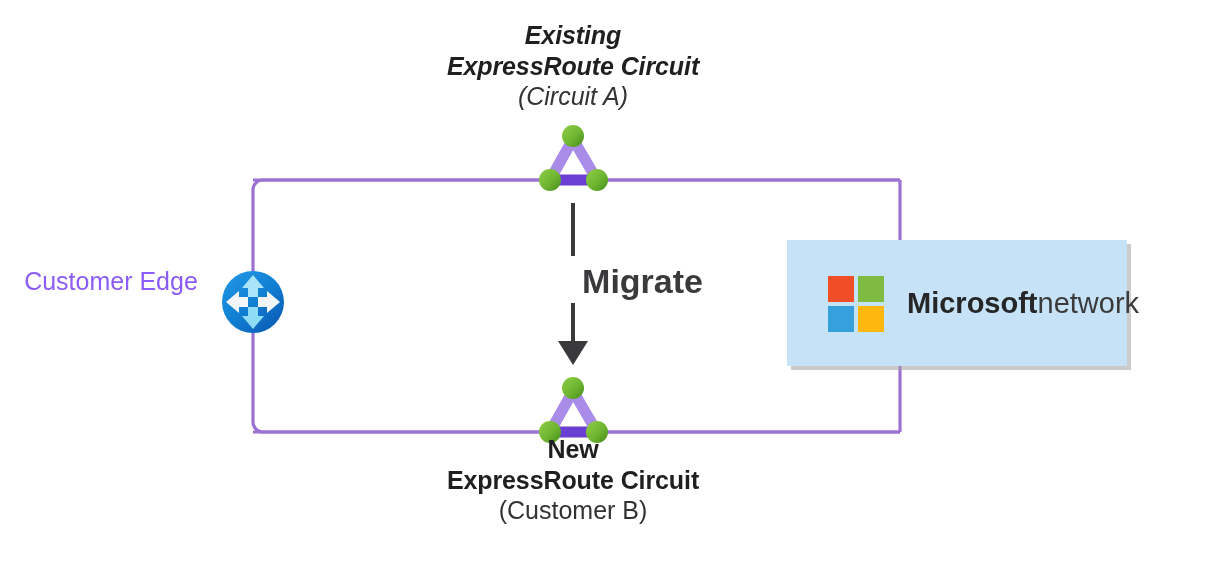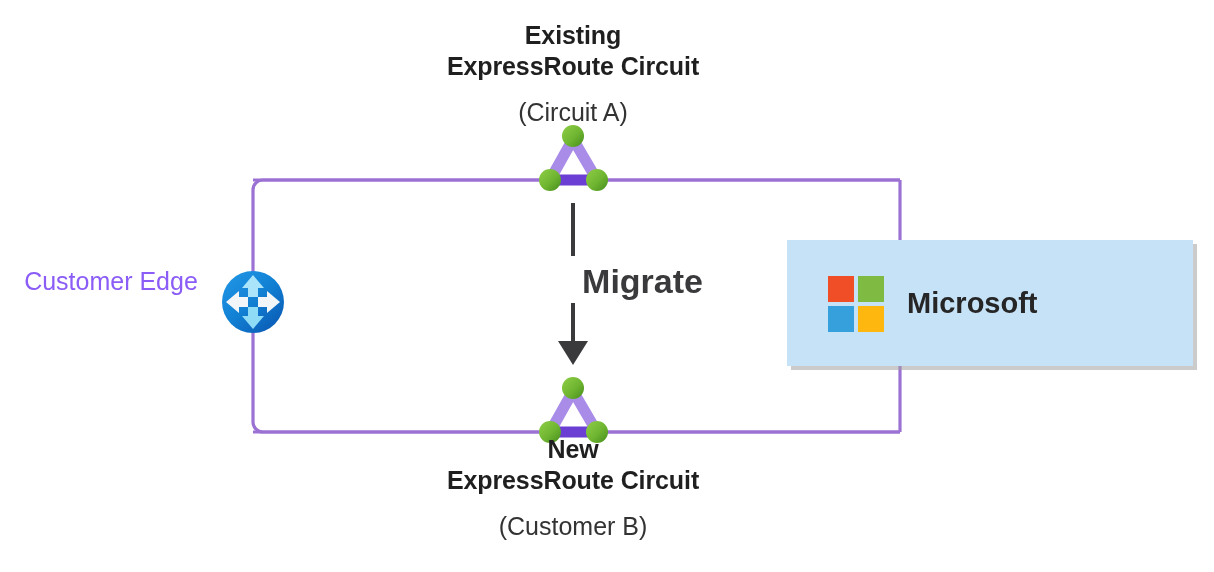--- a/index.html
+++ b/index.html
@@ -6,32 +6,32 @@
   body{width:1214px;height:572px;position:relative;overflow:hidden;
        font-family:"Liberation Sans","DejaVu Sans",sans-serif;
        color:#262626;-webkit-font-smoothing:antialiased;}
   .stage{position:absolute;inset:0;}
   svg.layer{position:absolute;left:0;top:0;width:1214px;height:572px;}
   .lbl{position:absolute;white-space:nowrap;line-height:1.22;}
 
   
   .circuit-cap{width:600px;text-align:center;left:273px;}
   .cap-strong{font-weight:bold;font-size:25px;letter-spacing:-0.1px;color:#1f1f1f;}
-  .cap-sub{font-weight:normal;font-size:25px;color:#333333;margin-top:16px;}
+  .cap-sub{font-weight:normal;font-size:25px;color:#333333;}
 
   
   .ce-cap{left:0px;top:266px;width:222px;text-align:center;font-size:25px;color:#8b5cf6;}
   .ce-cap .l2{display:block;}
 
   
   .migrate-lbl{left:443px;top:261px;width:260px;text-align:right;
                font-weight:bold;font-size:34px;color:#3a3a3c;}
 
   
-  .ms-box{position:absolute;left:787px;top:240px;width:406px;height:126px;
+  .ms-box{position:absolute;left:787px;top:240px;width:340px;height:126px;
           background:#c6e2f7;box-shadow:4px 4px 0 0 rgba(160,160,160,.55);}
   .ms-logo{position:absolute;left:41px;top:36px;width:56px;height:56px;}
   .ms-logo i{position:absolute;width:26px;height:26px;display:block;}
   .ms-logo .q1{left:0;top:0;background:#f04e26;}
   .ms-logo .q2{left:30px;top:0;background:#7fba42;}
   .ms-logo .q3{left:0;top:30px;background:#35a0db;}
   .ms-logo .q4{left:30px;top:30px;background:#fdb70f;}
   .ms-text{position:absolute;left:120px;top:0;height:126px;display:flex;align-items:center;
            font-size:29px;color:#3b3b3b;}
   .ms-text b{font-weight:bold;color:#262626;}
@@ -66,20 +66,21 @@
 
   <div class="ms-box">
     <div class="ms-logo">
       <i class="q1"></i>
       <i class="q2"></i>
       <i class="q3"></i>
       <i class="q4"></i>
     </div>
     <div class="ms-text">
       <b>Microsoft</b>
+        <span> network</span>
     </div>
   </div>
 
   <svg class="layer" viewBox="0 0 1214 572">
 
     <g>
       <path d="M 573 139 L 550 180" stroke="#a98be8" stroke-width="11" stroke-linecap="round" fill="none"></path>
       <path d="M 573 139 L 597 180" stroke="#a98be8" stroke-width="11" stroke-linecap="round" fill="none"></path>
       <path d="M 550 180 L 597 180" stroke="#6b3fd4" stroke-width="11" stroke-linecap="butt" fill="none"></path>
       <circle cx="573" cy="136" r="11" fill="url(#gNode)"></circle>
@@ -108,21 +109,21 @@
       <path d="M 253 275 L 264 288 L 258 288 L 258 297 L 248 297 L 248 288 L 242 288 Z" fill="#a9e4fb"></path>
 
       <path d="M 253 329 L 264 316 L 258 316 L 258 307 L 248 307 L 248 316 L 242 316 Z" fill="#8fdcf7"></path>
 
       <path d="M 226 302 L 239 291 L 239 297 L 248 297 L 248 307 L 239 307 L 239 313 Z" fill="#f2f6f8"></path>
 
       <path d="M 280 302 L 267 291 L 267 297 L 258 297 L 258 307 L 267 307 L 267 313 Z" fill="#f2f6f8"></path>
     </g>
   </svg>
 
-  <div class="lbl circuit-cap" style="top:20px;">
+  <div class="lbl circuit-cap" style="top:20px;font-style:italic;">
     <div class="cap-strong">Existing</div>
     <div class="cap-strong">ExpressRoute Circuit</div>
     <div class="cap-sub">(Circuit A)</div>
   </div>
 
   <div class="lbl circuit-cap" style="top:434px;">
     <div class="cap-strong">New</div>
     <div class="cap-strong">ExpressRoute Circuit</div>
     <div class="cap-sub">(Customer B)</div>
   </div>

